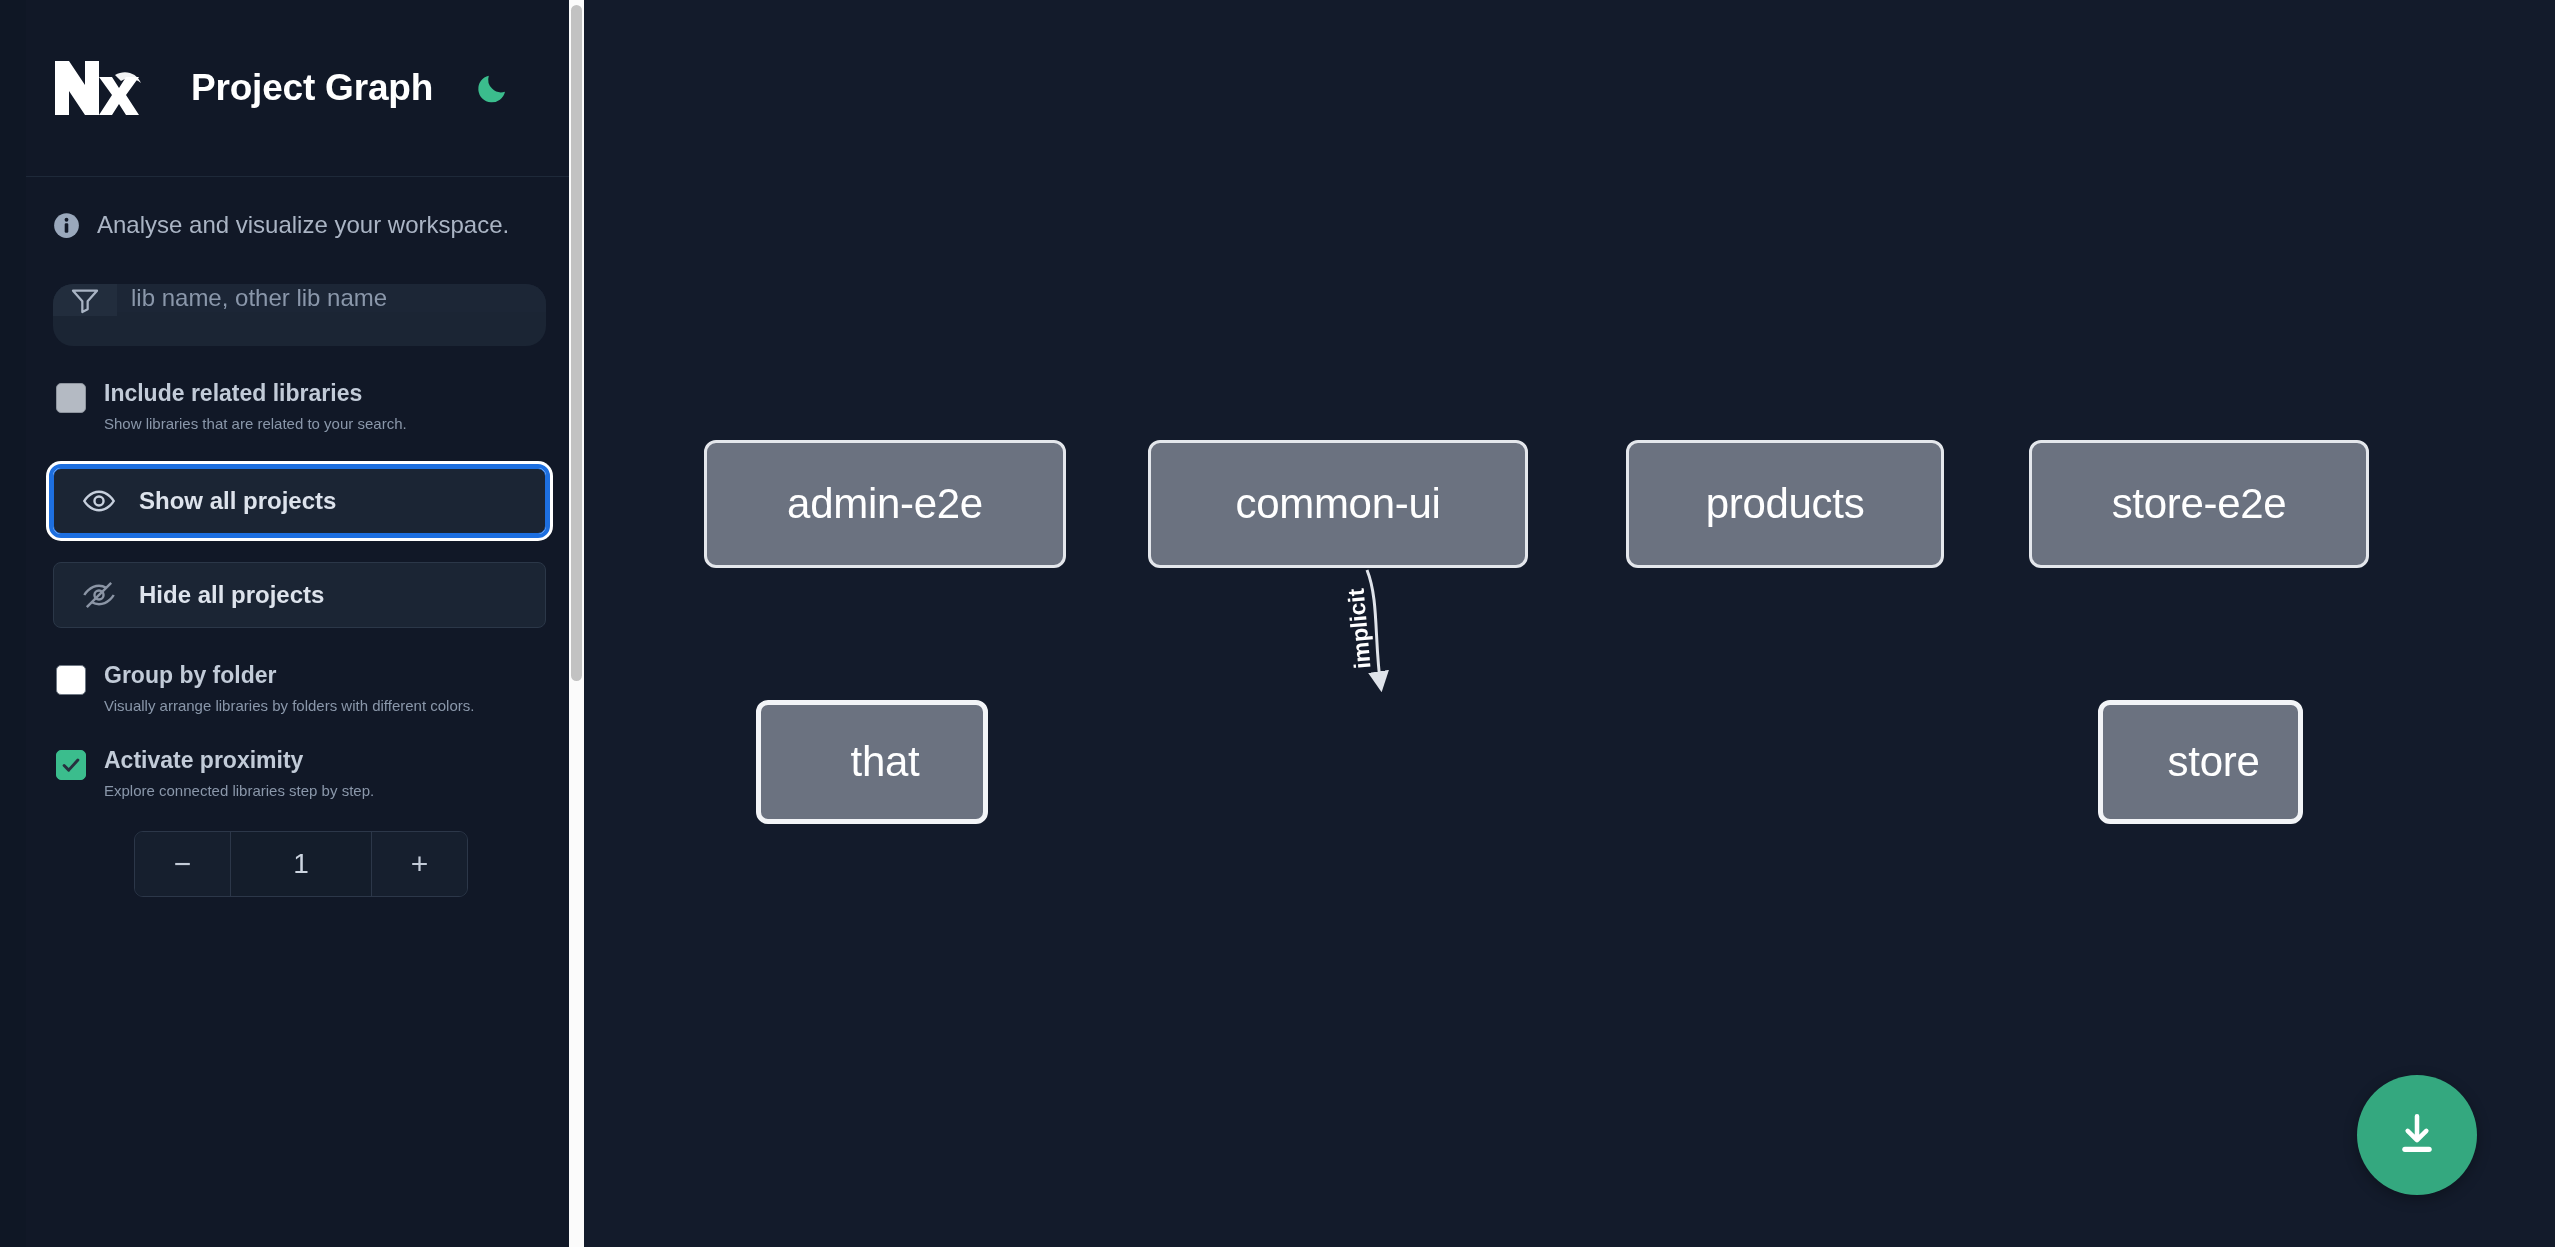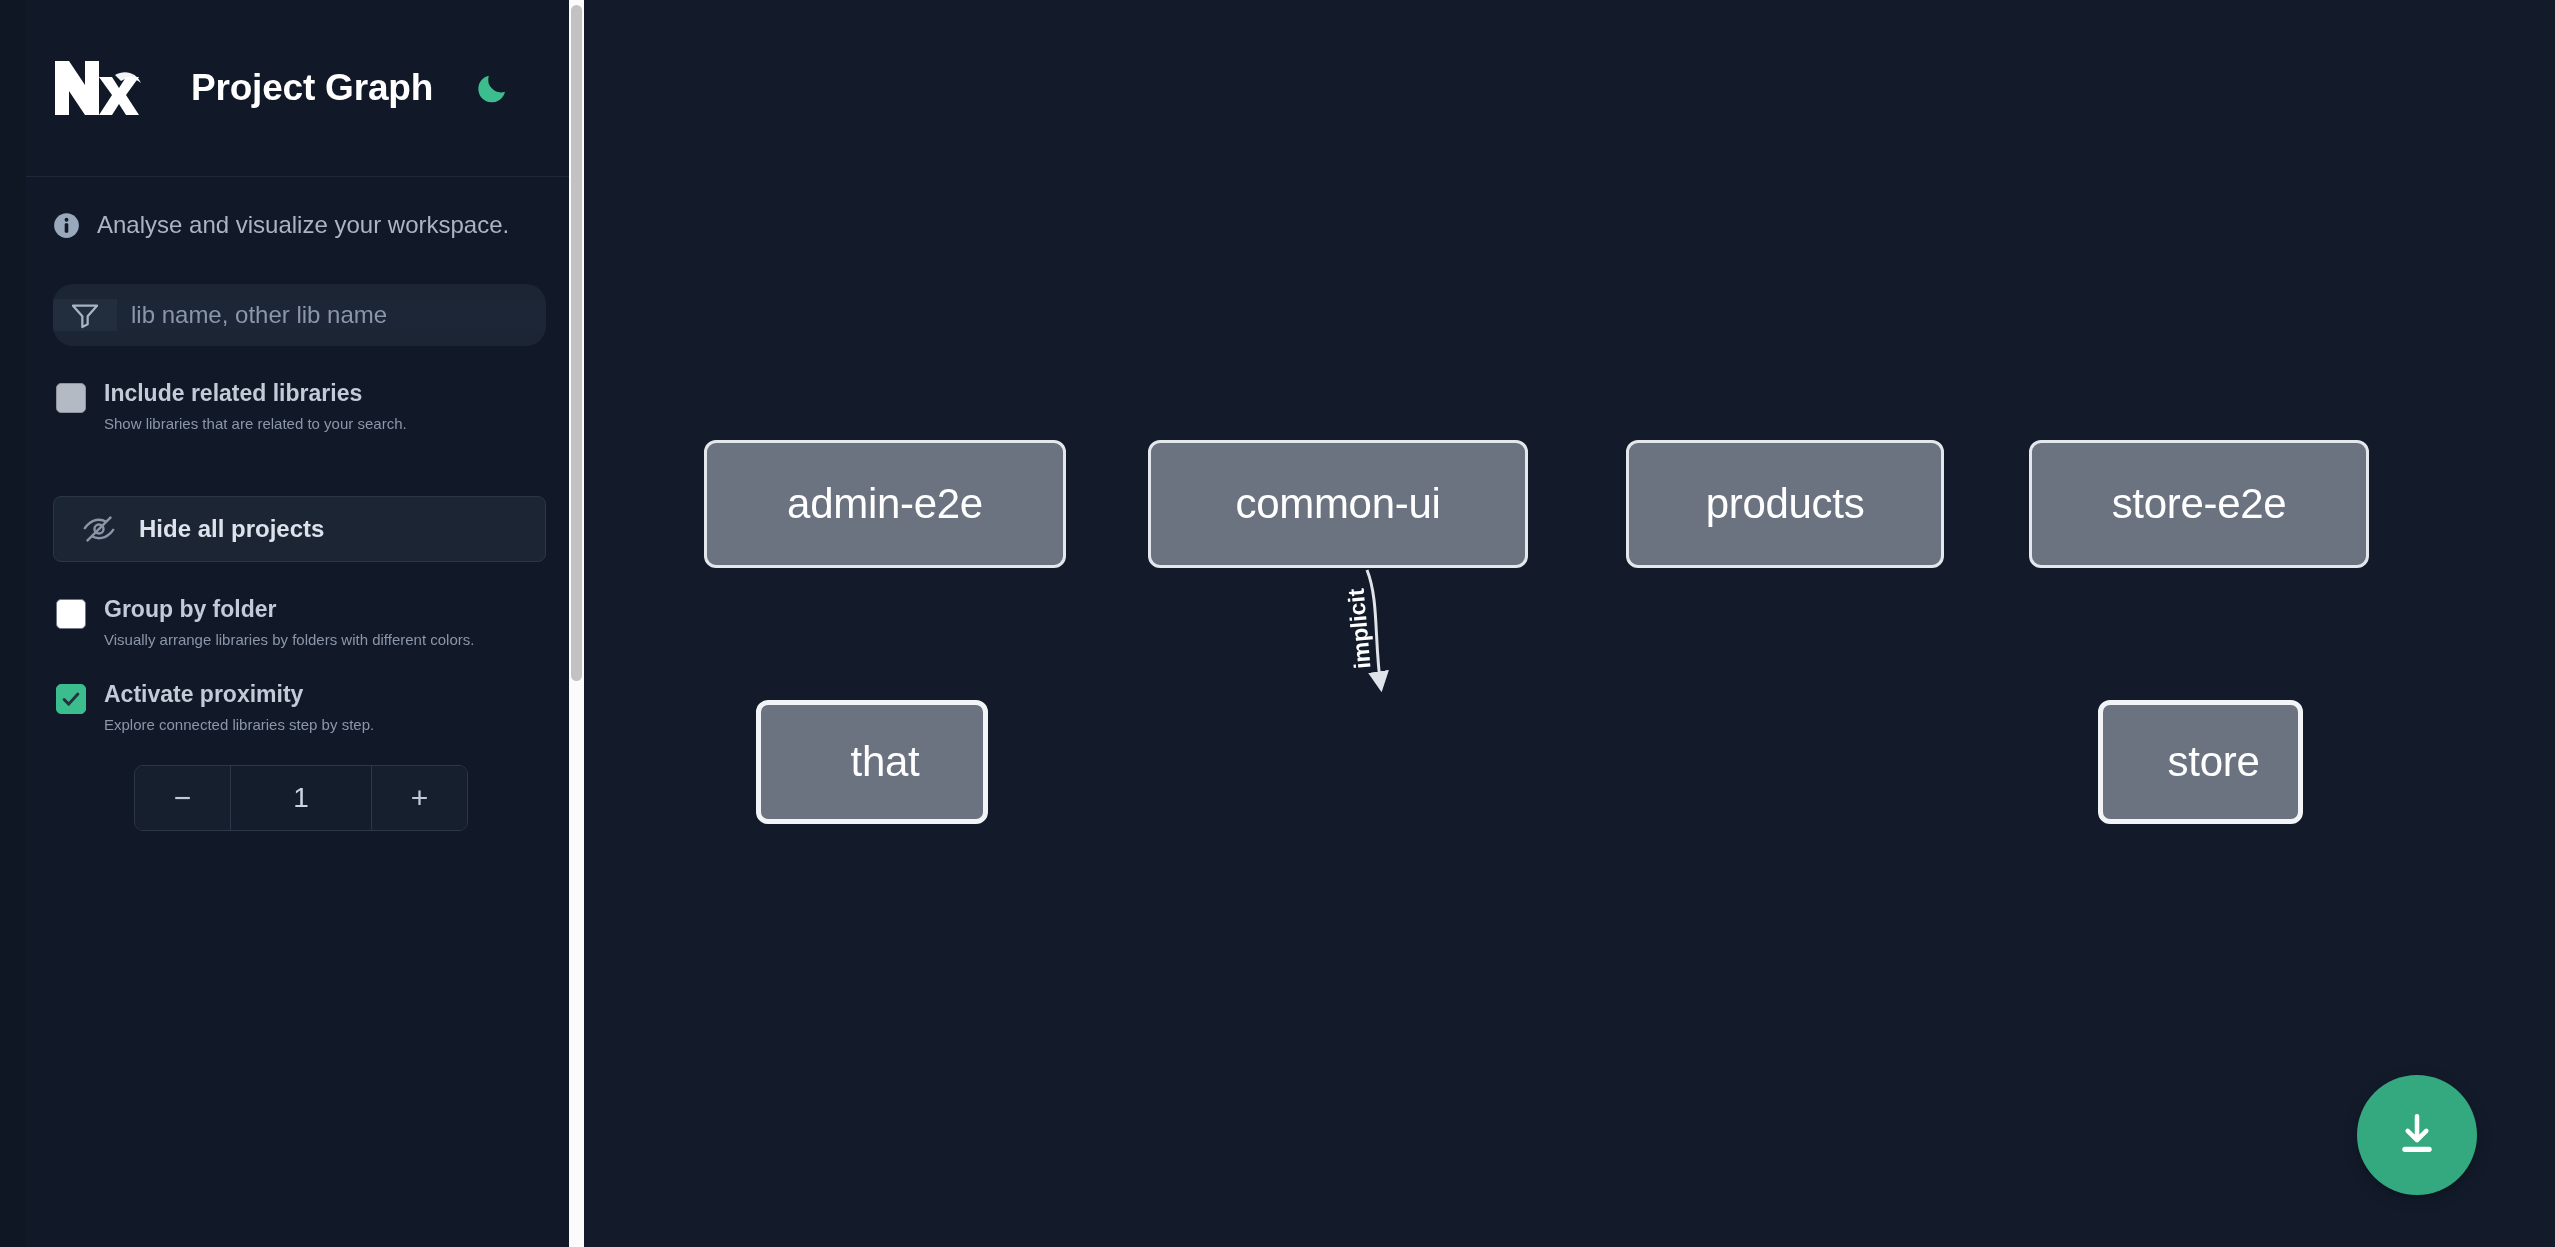--- a/index.html
+++ b/index.html
@@ -41,21 +41,21 @@
     padding: 34px 30px 0 27px;
   }
   .info-icon { flex: 0 0 27px; width: 27px; height: 27px; }
   .info-text {
     font-size: 24px; color: #aab4c4; margin-left: 17px;
     white-space: nowrap;
   }
 
   .filter-wrap { padding: 45px 38px 0 27px; }
   .filter-box {
-    display: flex; align-items: center;
+    display: flex; align-items: flex-start;
     height: 62px; border-radius: 20px; overflow: hidden;
     background: #1b2534;
   }
   .filter-icon-cell {
     width: 64px; display: flex; align-items: center; justify-content: center;
     background: #222d3d;
   }
   .filter-input {
     flex: 1; border: none; outline: none;
     background: #1c2636;
@@ -196,20 +196,27 @@
 
     <div class="opt-row">
       <span class="cb grey"></span>
       <div class="opt-texts">
         <div class="opt-label">Include related libraries</div>
         <div class="opt-desc">Show libraries that are related to your search.</div>
       </div>
     </div>
 
     <div class="btn-wrap">
+      <button class="ctl-btn focused">
+        <svg class="bicon" viewBox="0 0 24 24">
+          <path d="M1.6 12S5.3 5.5 12 5.5 22.4 12 22.4 12 18.7 18.5 12 18.5 1.6 12 1.6 12z" fill="none" stroke="#c7d0dd" stroke-width="1.7"></path>
+          <circle cx="12" cy="12" r="3.2" fill="none" stroke="#c7d0dd" stroke-width="1.7"></circle>
+        </svg>
+        <span>Show all projects</span>
+      </button>
       <div class="btn-gap"></div>
       <button class="ctl-btn">
         <svg class="bicon" viewBox="0 0 24 24">
           <path d="M1.6 12S5.3 5.5 12 5.5c2 0 3.7.6 5.1 1.4M22.4 12s-3.7 6.5-10.4 6.5c-2 0-3.7-.6-5.1-1.4" fill="none" stroke="#8b95a5" stroke-width="1.7"></path>
           <circle cx="12" cy="12" r="3.2" fill="none" stroke="#8b95a5" stroke-width="1.7"></circle>
           <line x1="3.4" y1="20.6" x2="20.6" y2="3.4" stroke="#8b95a5" stroke-width="1.7"></line>
         </svg>
         <span>Hide all projects</span>
       </button>
     </div>

